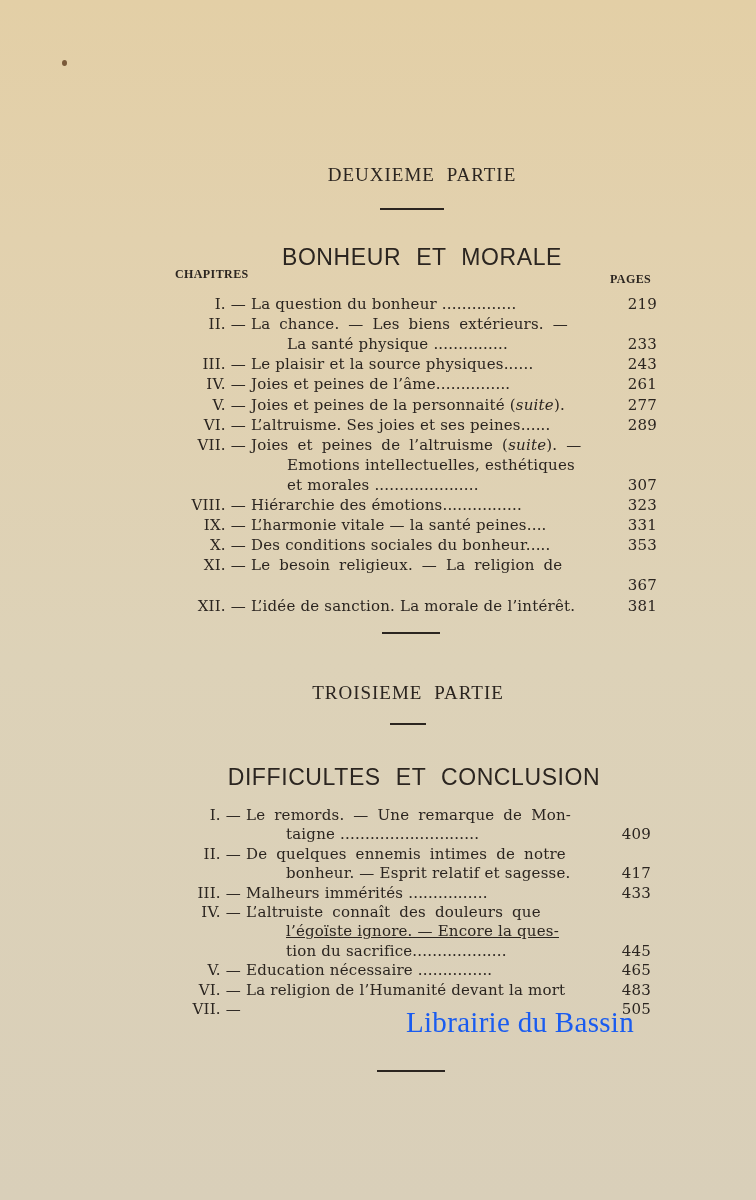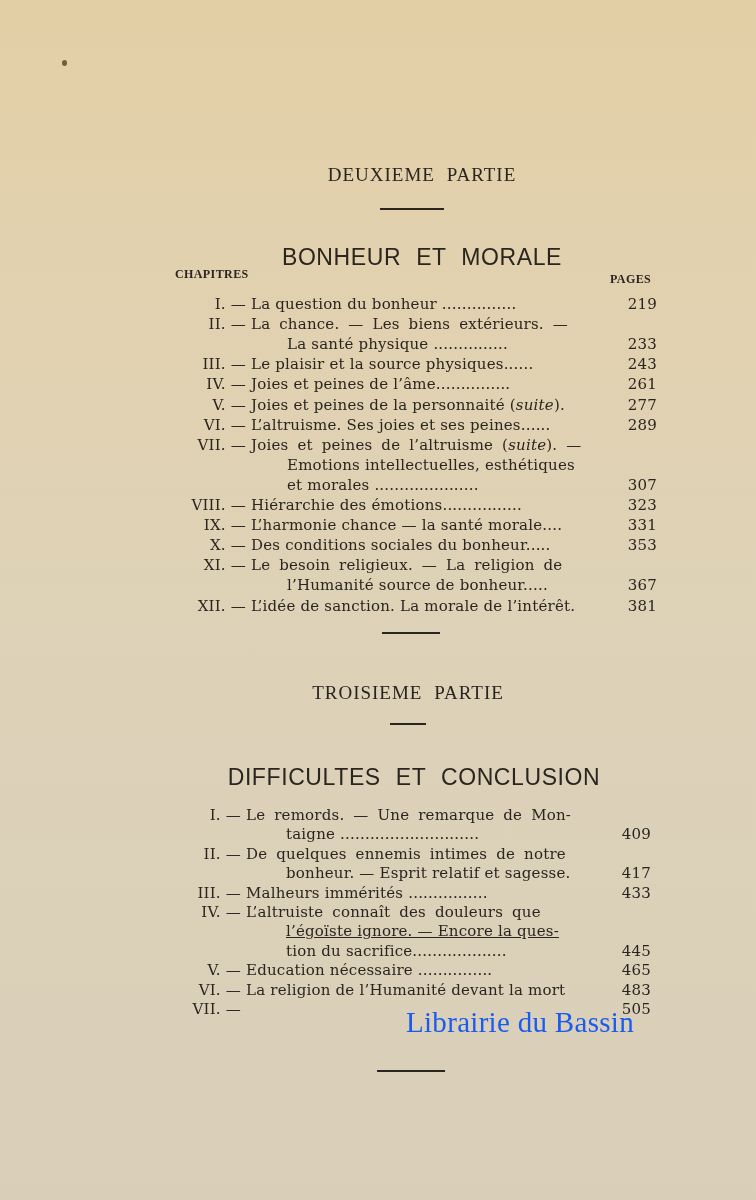--- a/index.html
+++ b/index.html
@@ -105,38 +105,37 @@
       <div>
         <div class="line" style="top: 487px; left: 0px; width: 756px;">
           <span class="num" style="left: 132px;">VIII. —</span>
           <span class="txt" style="left: 207px;">Hiérarchie des émotions................</span>
           <span class="pg" style="left: 573px;">323</span>
         </div>
       </div>
       <div>
         <div class="line" style="top: 507.1px; left: 0px; width: 756px;">
           <span class="num" style="left: 132px;">IX. —</span>
-          <span class="txt" style="left: 207px;">L’harmonie chance — la santé morale....</span>
+          <span class="txt" style="left: 207px;">L’harmonie vitale — la santé peines....</span>
           <span class="pg" style="left: 573px;">331</span>
         </div>
       </div>
       <div>
         <div class="line" style="top: 527.2px; left: 0px; width: 756px;">
           <span class="num" style="left: 132px;">X. —</span>
           <span class="txt" style="left: 207px;">Des conditions sociales du bonheur.....</span>
           <span class="pg" style="left: 573px;">353</span>
         </div>
       </div>
       <div>
         <div class="line" style="top: 547.3px; left: 0px; width: 756px;">
           <span class="num" style="left: 132px;">XI. —</span>
           <span class="txt" style="left: 207px; word-spacing: 4px;">Le besoin religieux. — La religion de</span>
         </div>
         <div class="line" style="top: 567.4px; left: 0px; width: 756px;">
-          <span class="txt" style="left: 243px;">l’Humanité source de bonheur.....</span>
           <span class="pg" style="left: 573px;">367</span>
         </div>
       </div>
       <div>
         <div class="line" style="top: 587.5px; left: 0px; width: 756px;">
           <span class="num" style="left: 132px;">XII. —</span>
           <span class="txt" style="left: 207px;">L’idée de sanction. La morale de l’intérêt.</span>
           <span class="pg" style="left: 573px;">381</span>
         </div>
       </div>

